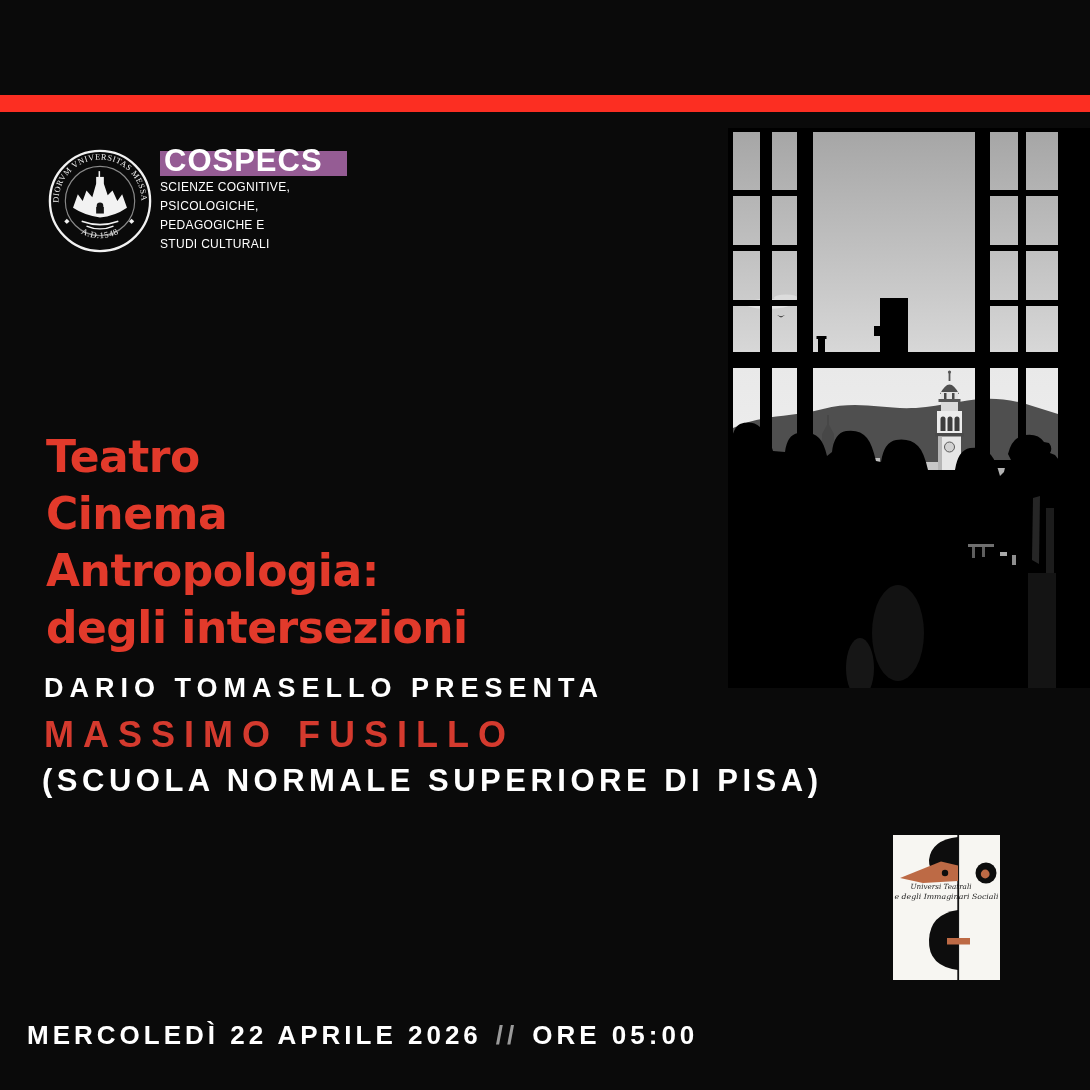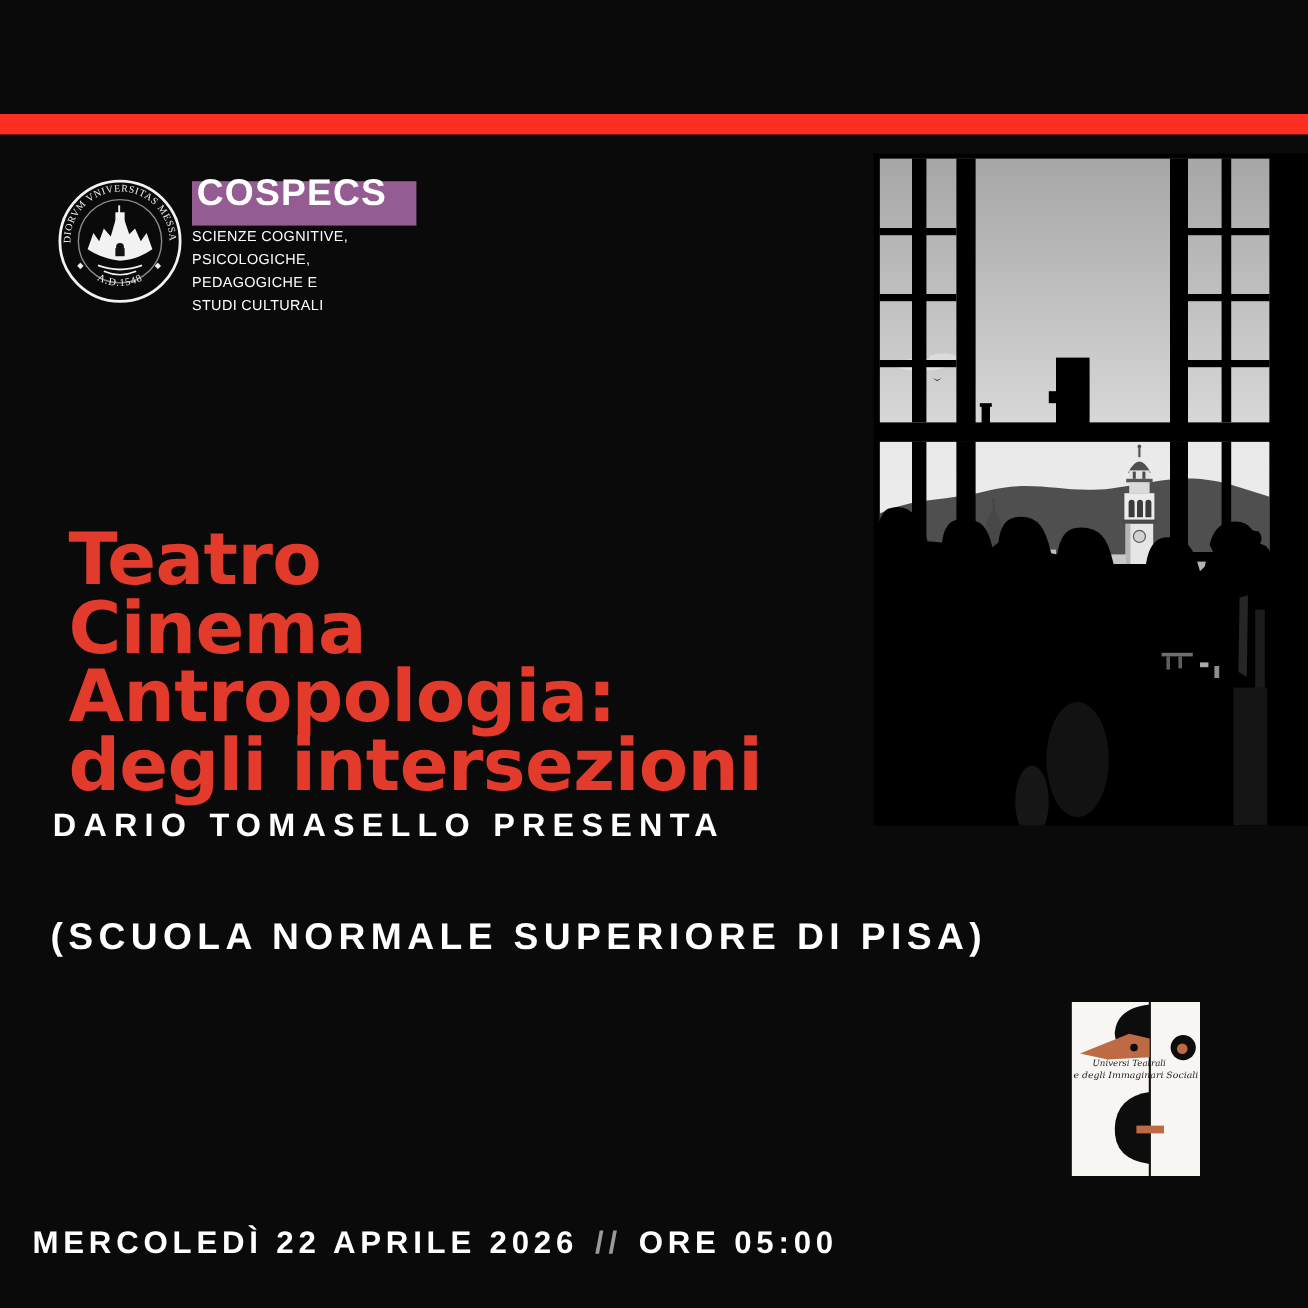--- a/index.html
+++ b/index.html
@@ -13,39 +13,39 @@
   .top-bar{
     position:absolute;left:0;top:95px;width:1090px;height:17px;
     background:var(--accent_bar,#fc2e22);
   }
   
   .seal{position:absolute;left:47px;top:148px;width:106px;height:106px;}
   .dept{position:absolute;left:160px;top:151px;width:300px;color:#fff;}
   .acronym-band{
     display:inline-block;
     background:var(--band_purple,#955c94);
-    padding:0 8px 12px 4px;min-width:175px;height:25px;line-height:25px;
+    padding:0 8px 0 4px;min-width:175px;height:25px;line-height:25px;
   }
   .acronym-band span{
     font-size:31px;font-weight:800;letter-spacing:1px;color:#fff;
     position:relative;top:-3px;
   }
   .dept-sub{
     margin-top:6px;font-style:italic;font-weight:700;font-size:14px;letter-spacing:.4px;
   }
   .dept-lines div{
     font-weight:400;font-size:12px;line-height:19px;letter-spacing:.3px;
   }
   
   .photo{position:absolute;left:728px;top:128px;width:362px;height:560px;}
   
   .title{
-    position:absolute;left:42px;top:424px;margin:15px;
+    position:absolute;left:42px;top:424px;margin:4px;
     font-family:"DejaVu Sans",sans-serif;
-    font-weight:800;font-size:60px;line-height:57px;
+    font-weight:800;font-size:44px;line-height:57px;
     color:var(--title_red,#e23a2b);
     letter-spacing:-0.5px;
   }
   .title span{display:block;}
   
   .presenter-intro{
     position:absolute;left:44px;top:673px;
     color:#fff;font-weight:800;font-size:27px;letter-spacing:6px;
   }
   .speaker{
@@ -230,20 +230,21 @@
   </svg>
 
   <h1 class="title">
     <span>Teatro</span>
     <span>Cinema</span>
     <span>Antropologia:</span>
     <span>degli intersezioni</span>
   </h1>
 
   <div class="presenter-intro">DARIO TOMASELLO PRESENTA</div>
+  <div class="speaker">MASSIMO FUSILLO</div>
   <div class="affiliation">(SCUOLA NORMALE SUPERIORE DI PISA)</div>
 
   <div class="footer-line1">
     <span>MERCOLEDÌ 22 APRILE 2026</span>
     <span class="sep">//</span>
     <span>ORE 05:00</span>
   </div>
 
   <svg class="uts-logo" viewBox="0 0 107 145" aria-hidden="true">
     <rect x="0" y="0" width="107" height="145" fill="#f7f6f2"></rect>

